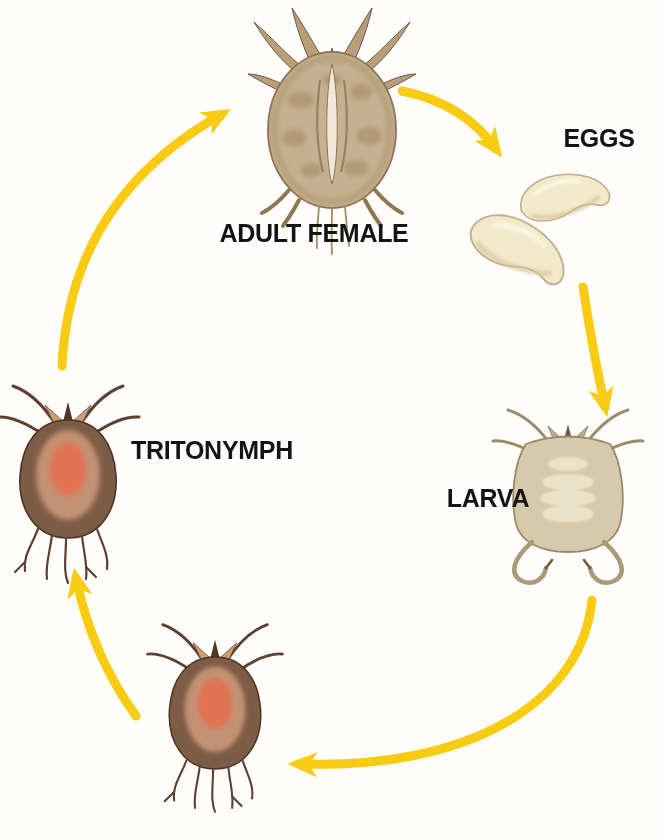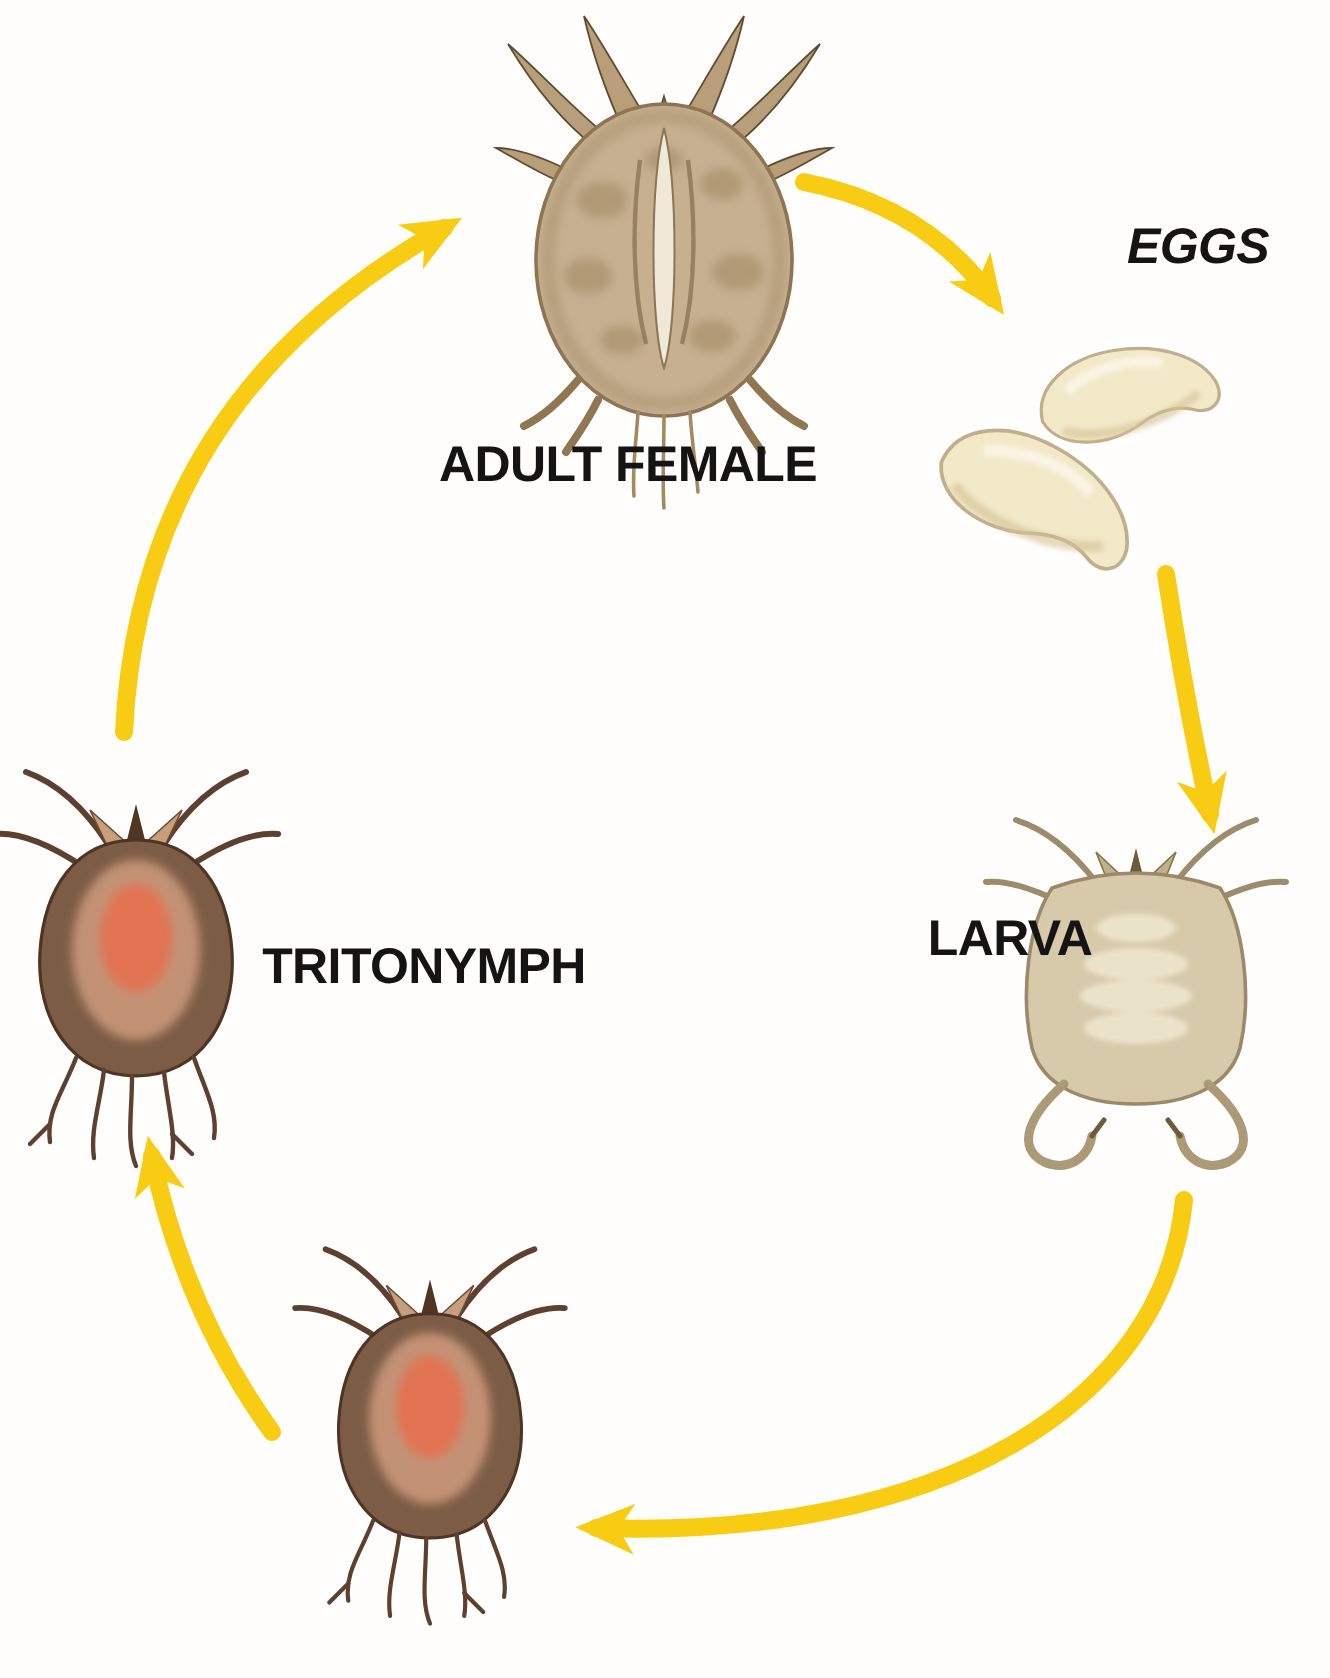--- a/index.html
+++ b/index.html
@@ -158,20 +158,20 @@
       <path d="M22,72 L16,64" stroke="#6E5B3C" stroke-width="2.5" stroke-linecap="round"></path>
     </g>
 
     <use href="#nymph" transform="translate(215,712) scale(0.95)"></use>
 
     <use href="#nymph" transform="translate(68,478)"></use>
   </svg>
 
   <div class="stage-label" style="left:314px; top:233px;">ADULT FEMALE</div>
 
-  <div class="stage-label" style="left:599px; top:124px;font-style:italic;">EGGS</div>
+  <div class="stage-label" style="left:599px; top:138px;">EGGS</div>
 
-  <div class="stage-label" style="left:488px; top:470px;margin-left:17px;">LARVA</div>
+  <div class="stage-label" style="left:488px; top:498px;">LARVA</div>
 
 
-  <div class="stage-label" style="left:212px; top:484px;text-align:right;">TRITONYMPH</div>
+  <div class="stage-label" style="left:212px; top:450px;text-align:right;">TRITONYMPH</div>
 
 </div>
 
 </body></html>

